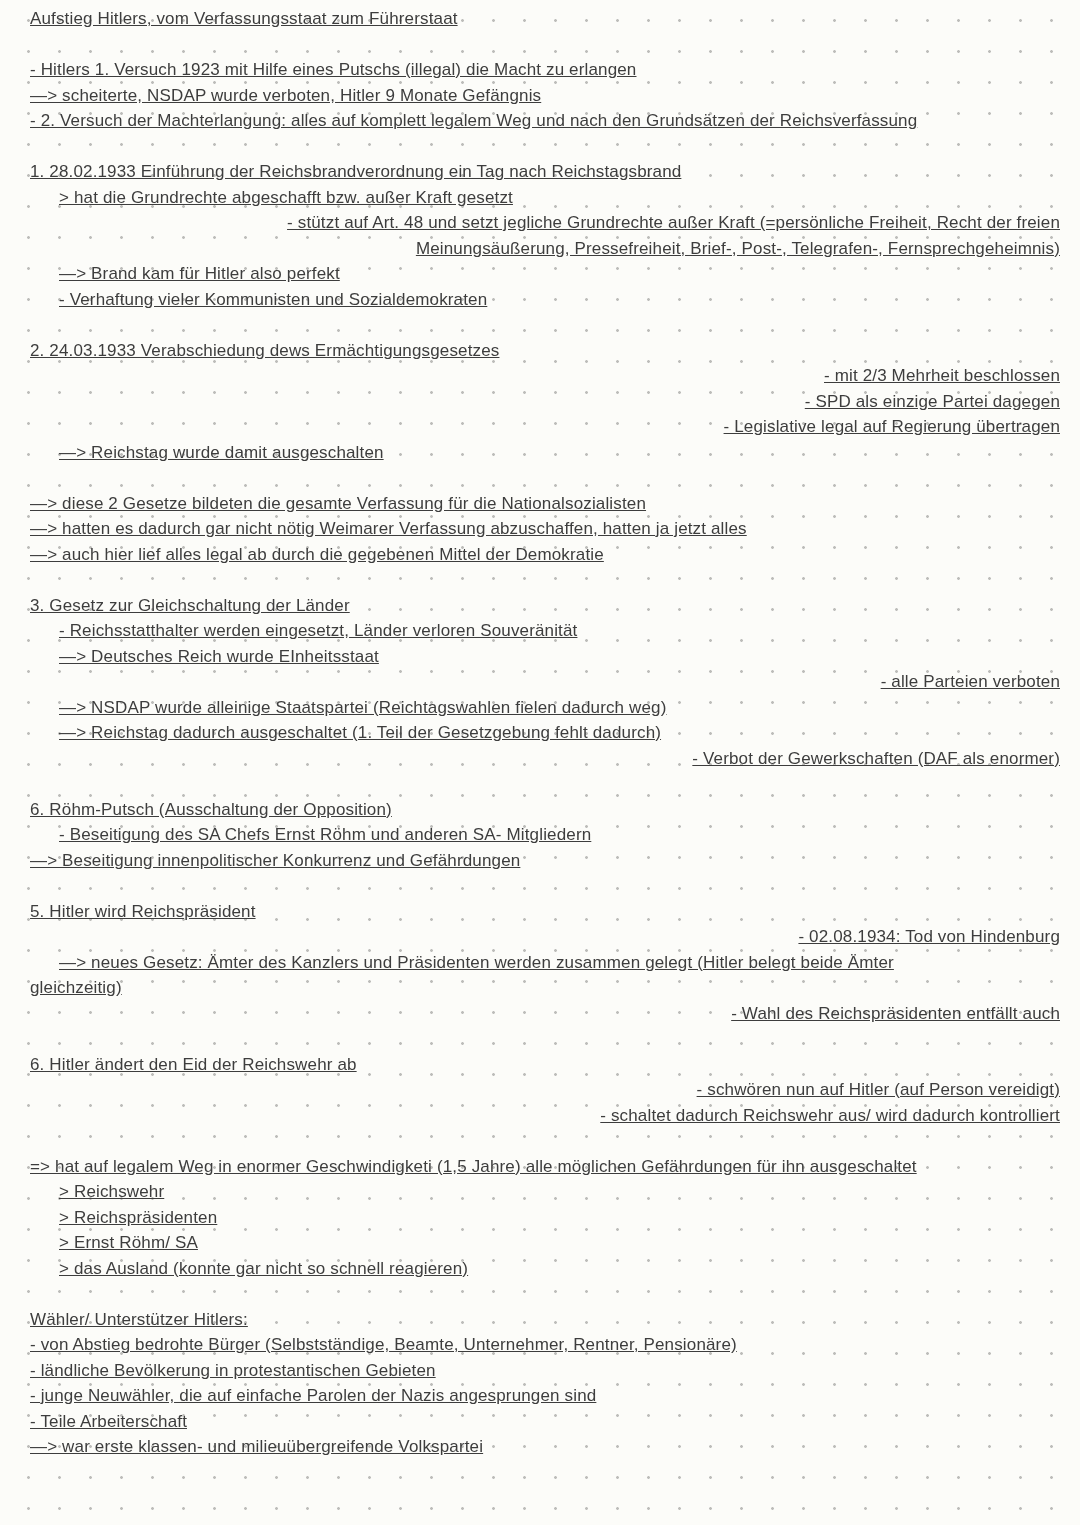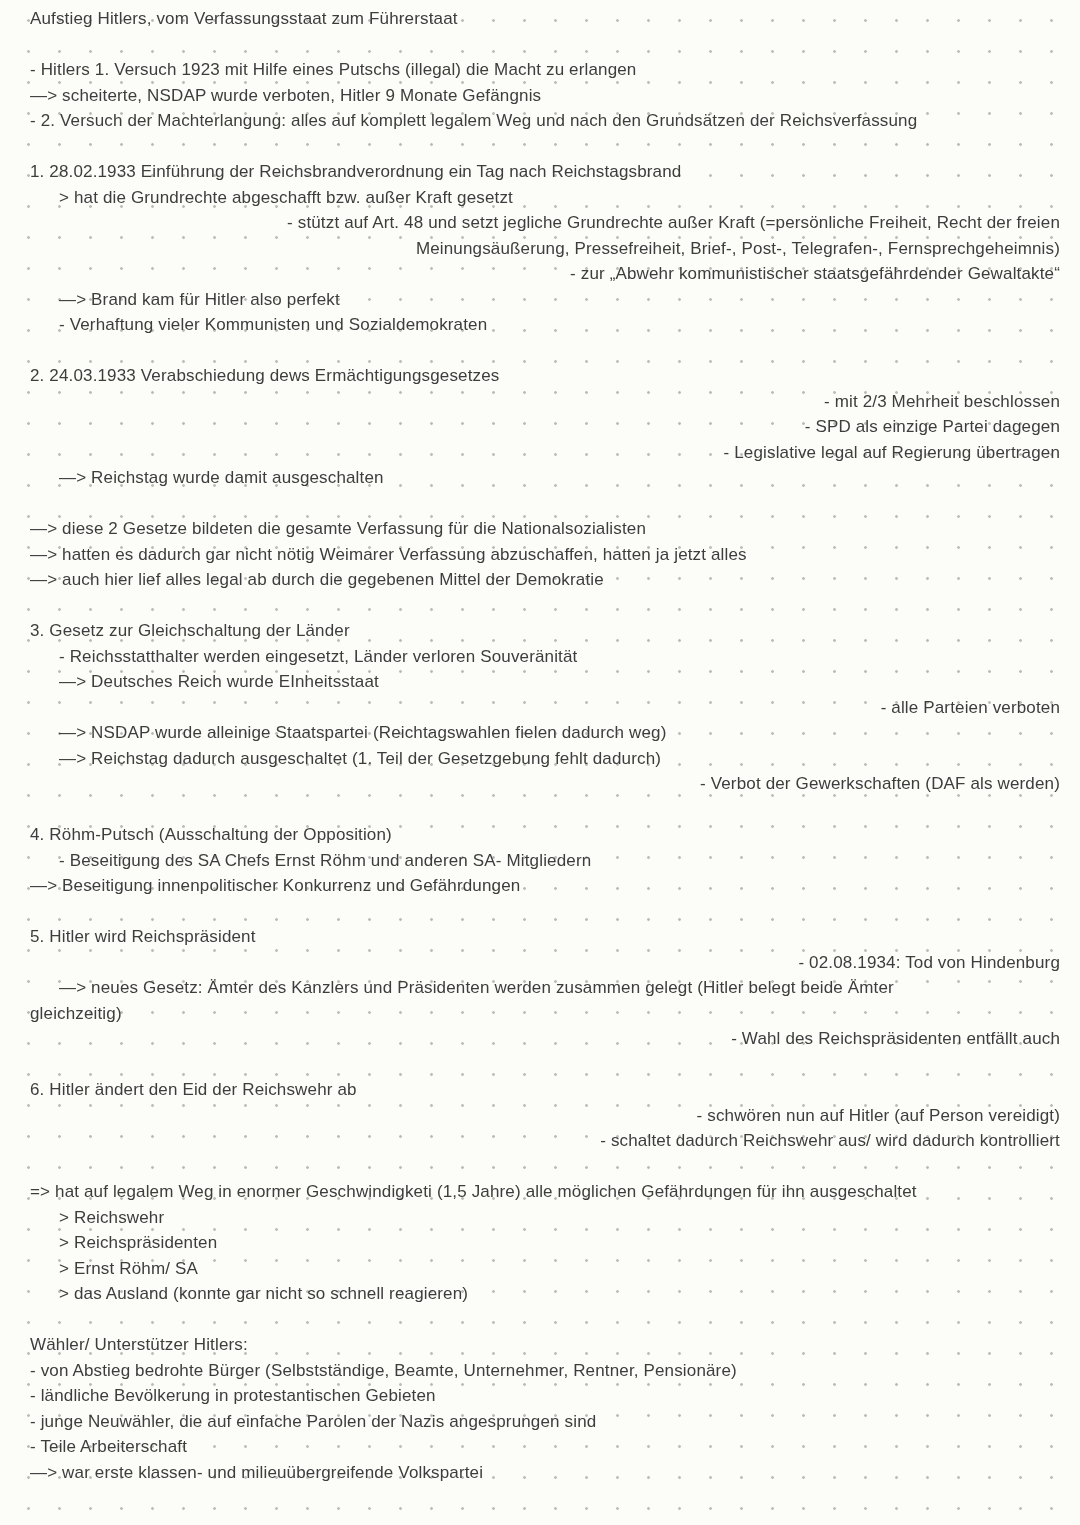--- a/index.html
+++ b/index.html
@@ -21,63 +21,63 @@
   }
   .doc{
     padding:6px 20px 0 30px;
     font-size:17px;
     letter-spacing:0.15px;
   }
   .line{
     height:25.5px;
     line-height:25.5px;
     white-space:pre;
+    text-decoration:underline;
   }
   .indent-0{padding-left:0;}
   .indent-1{padding-left:18px;text-align:right;}
   .indent-2{padding-left:29px;}
 </style>
 </head>
 <body>
 
 <div class="doc">
   <div class="line indent-0">Aufstieg Hitlers, vom Verfassungsstaat zum Führerstaat</div>
   <div>
       <div class="line indent-0"></div>
       <div class="line indent-0">- Hitlers 1. Versuch 1923 mit Hilfe eines Putschs (illegal) die Macht zu erlangen</div>
       <div class="line indent-0">—&gt; scheiterte, NSDAP wurde verboten, Hitler 9 Monate Gefängnis</div>
       <div class="line indent-0">- 2. Versuch der Machterlangung: alles auf komplett legalem Weg und nach den Grundsätzen der Reichsverfassung</div>
       <div class="line indent-0"></div>
       <div class="line indent-0">1. 28.02.1933 Einführung der Reichsbrandverordnung ein Tag nach Reichstagsbrand</div>
       <div class="line indent-2">&gt; hat die Grundrechte abgeschafft bzw. außer Kraft gesetzt</div>
       <div class="line indent-1">- stützt auf Art. 48 und setzt jegliche Grundrechte außer Kraft (=persönliche Freiheit, Recht der freien</div>
       <div class="line indent-1">Meinungsäußerung, Pressefreiheit, Brief-, Post-, Telegrafen-, Fernsprechgeheimnis)</div>
-      <div class="line indent-1">- zur „Abwehr kommunistischer staatsgefährdender Gewaltakte“</div>
       <div class="line indent-2">—&gt; Brand kam für Hitler also perfekt</div>
       <div class="line indent-2">- Verhaftung vieler Kommunisten und Sozialdemokraten</div>
       <div class="line indent-0"></div>
       <div class="line indent-0">2. 24.03.1933 Verabschiedung dews Ermächtigungsgesetzes</div>
       <div class="line indent-1">- mit 2/3 Mehrheit beschlossen</div>
       <div class="line indent-1">- SPD als einzige Partei dagegen</div>
       <div class="line indent-1">- Legislative legal auf Regierung übertragen</div>
       <div class="line indent-2">—&gt; Reichstag wurde damit ausgeschalten</div>
       <div class="line indent-0"></div>
       <div class="line indent-0">—&gt; diese 2 Gesetze bildeten die gesamte Verfassung für die Nationalsozialisten</div>
       <div class="line indent-0">—&gt; hatten es dadurch gar nicht nötig Weimarer Verfassung abzuschaffen, hatten ja jetzt alles</div>
       <div class="line indent-0">—&gt; auch hier lief alles legal ab durch die gegebenen Mittel der Demokratie</div>
       <div class="line indent-0"></div>
       <div class="line indent-0">3. Gesetz zur Gleichschaltung der Länder</div>
       <div class="line indent-2">- Reichsstatthalter werden eingesetzt, Länder verloren Souveränität</div>
       <div class="line indent-2">—&gt; Deutsches Reich wurde EInheitsstaat</div>
       <div class="line indent-1">- alle Parteien verboten</div>
       <div class="line indent-2">—&gt; NSDAP wurde alleinige Staatspartei (Reichtagswahlen fielen dadurch weg)</div>
       <div class="line indent-2">—&gt; Reichstag dadurch ausgeschaltet (1. Teil der Gesetzgebung fehlt dadurch)</div>
-      <div class="line indent-1">- Verbot der Gewerkschaften (DAF als werden)</div>
+      <div class="line indent-1">- Verbot der Gewerkschaften (DAF als enormer)</div>
       <div class="line indent-0"></div>
-      <div class="line indent-0">4. Röhm-Putsch (Ausschaltung der Opposition)</div>
+      <div class="line indent-0">6. Röhm-Putsch (Ausschaltung der Opposition)</div>
       <div class="line indent-2">- Beseitigung des SA Chefs Ernst Röhm und anderen SA- Mitgliedern</div>
       <div class="line indent-0">—&gt; Beseitigung innenpolitischer Konkurrenz und Gefährdungen</div>
       <div class="line indent-0"></div>
       <div class="line indent-0">5. Hitler wird Reichspräsident</div>
       <div class="line indent-1">- 02.08.1934: Tod von Hindenburg</div>
       <div class="line indent-2">—&gt; neues Gesetz: Ämter des Kanzlers und Präsidenten werden zusammen gelegt (Hitler belegt beide Ämter</div>
       <div class="line indent-0">gleichzeitig)</div>
       <div class="line indent-1">- Wahl des Reichspräsidenten entfällt auch</div>
       <div class="line indent-0"></div>
       <div class="line indent-0">6. Hitler ändert den Eid der Reichswehr ab</div>

